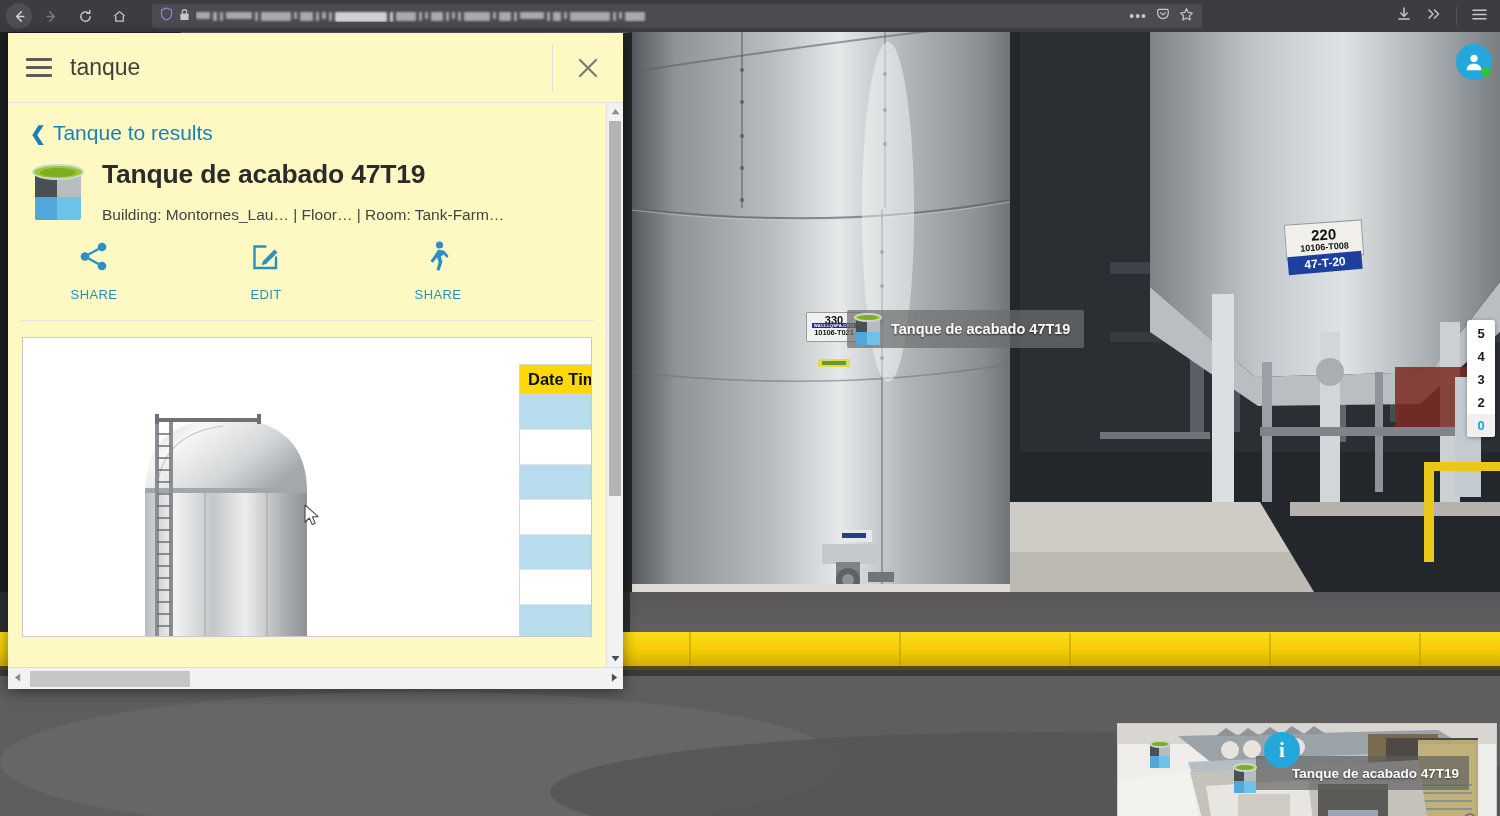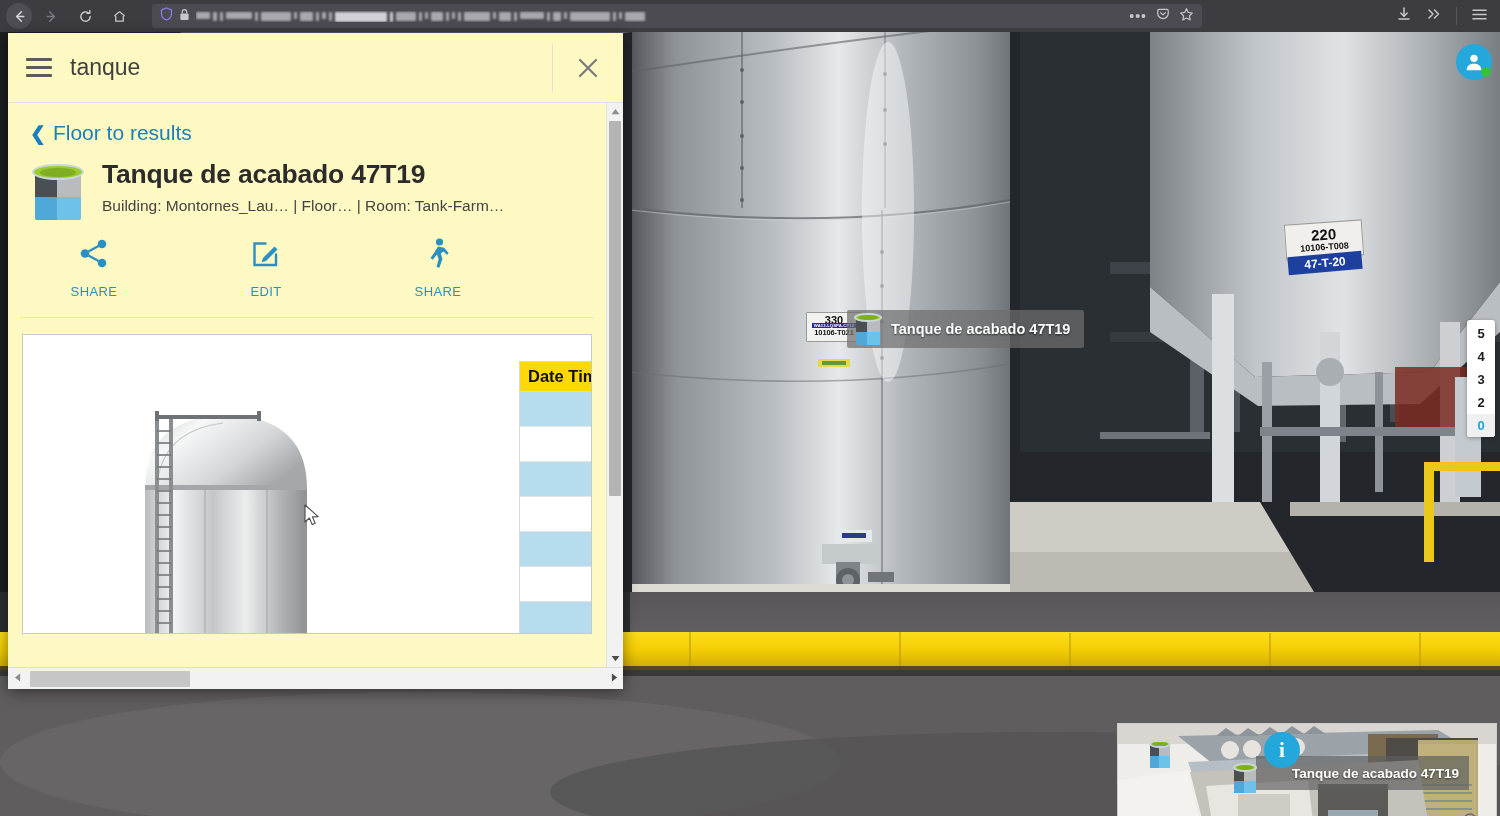--- a/index.html
+++ b/index.html
@@ -146,21 +146,21 @@
 
   #return-link {
     display: flex; align-items: center; gap: 7px;
     color: #1a7fbd; font-size: 21px; padding: 18px 0 14px 22px;
   }
   #return-link .chev { font-size: 19px; font-weight: bold; }
 
   #poi-head { display: flex; gap: 16px; padding: 0 22px 0 22px; align-items: flex-start; }
   #poi-icon-box { width: 56px; height: 58px; flex: 0 0 56px; position: relative; margin-top: 4px;}
   #poi-title { font-size: 26.5px; font-weight: bold; color: #2b2b2b; letter-spacing: -.2px; }
-  #poi-sub { font-size: 15.5px; color: #444; margin-top: 7px; }
+  #poi-sub { font-size: 15.5px; color: #444; margin-top: 16px; }
 
   #actions { display: flex; padding: 16px 0 6px 0; }
   .action { width: 172px; display: flex; flex-direction: column; align-items: center; gap: 9px; }
   .action .lbl { color: #2b8fc4; font-size: 13px; font-weight: normal; letter-spacing: .4px; }
   #actions-sep { height: 1px; background: #e4e4e4; margin: 12px 12px 0 12px; }
 
   
   #widget {
     margin: 16px 14px 0 14px; border: 1px solid #c9c9c9; background: #fff;
     height: 300px; position: relative; overflow: hidden;
@@ -573,21 +573,21 @@
           <path d="M7 7 L23 23 M23 7 L7 23" stroke-width="2.2" fill="none" stroke-linecap="round"></path>
         </svg>
     </div>
   </div>
 
   <div id="panel-body">
     <div id="panel-scroll-area">
 
       <div id="return-link">
         <span class="chev">❮</span>
-        <span>Floor to results</span>
+        <span>Tanque to results</span>
       </div>
 
       <div id="poi-head">
         <div id="poi-icon-box">
           <span class="tank-icon" style="position:absolute;inset:0;">
             <span class="ti-body"></span>
               <span class="ti-liq"></span>
             <span class="ti-top"></span>
               <span class="ti-hole"></span>
           </span>

